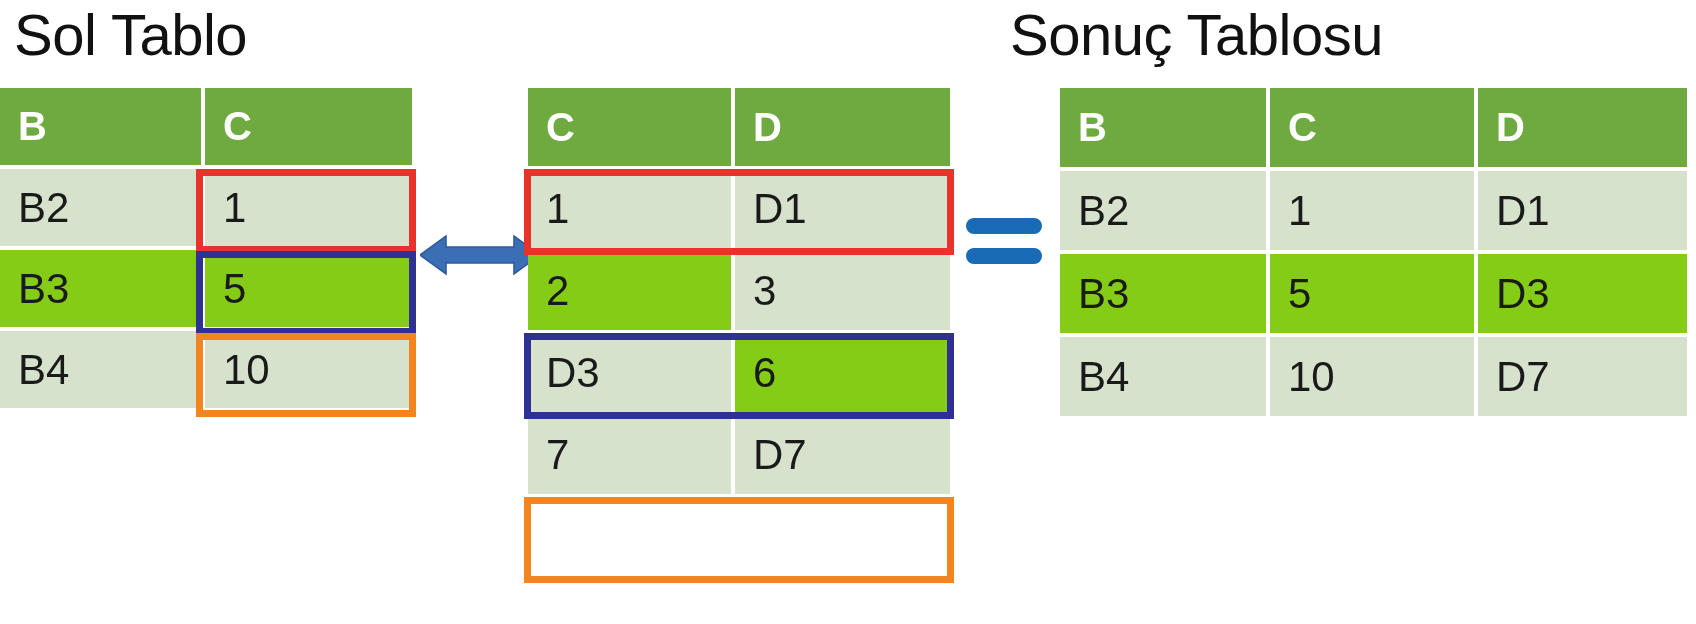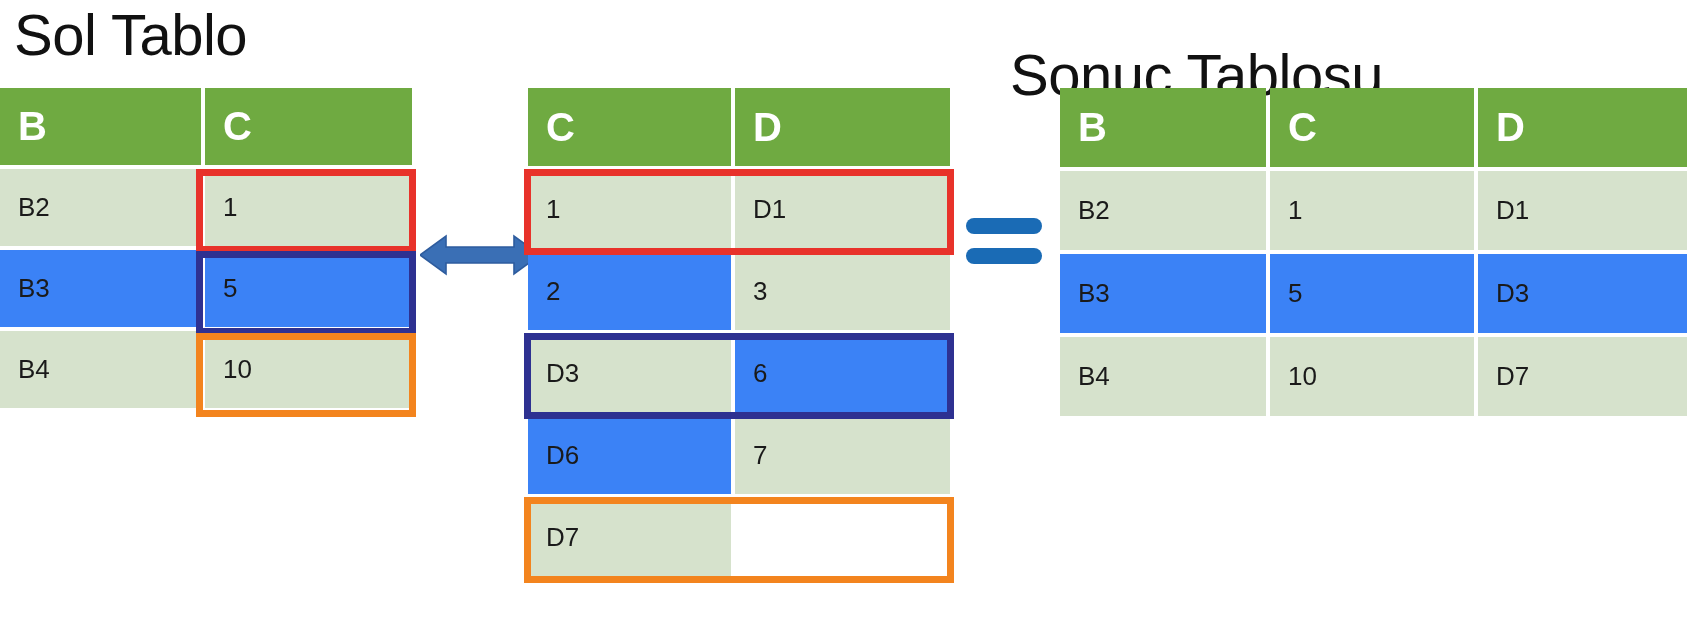--- a/index.html
+++ b/index.html
@@ -26,46 +26,46 @@
     font-family: "Liberation Sans", sans-serif;
     font-weight: 400;
     font-size: 58px;
     line-height: 1;
     color: #111111;
     white-space: nowrap;
     letter-spacing: -0.5px;
   }
   #title-left   { left: 14px;   top: 6px; }
   #title-mid    { left: 508px;  top: 6px; }
-  #title-right  { left: 1010px; top: 6px; margin-top: 40px; }
+  #title-right  { left: 1010px; top: 6px; }
 
   
   .tbl {
     position: absolute;
     display: grid;
     gap: 4px 4px;
   }
   .cell {
     display: flex;
     align-items: center;
     box-sizing: border-box;
-    font-size: 26px;
+    font-size: 42px;
     color: #1a1a1a;
     padding-left: 18px;
     white-space: nowrap;
     overflow: hidden;
   }
   .hcell {
     background: #6FAA41;
     color: #ffffff;
     font-weight: bold;
     font-size: 40px;
   }
   .r-odd  { background: #D6E2CC; }
-  .r-even { background: #3b82f6; }
+  .r-even { background: #84cc16; }
 
   
   #tbl-left {
     left: 0px; top: 88px;
     grid-template-columns: 201px 207px;
     grid-auto-rows: 77px;
   }
   #tbl-mid {
     left: 528px; top: 88px;
     grid-template-columns: 203px 215px;
@@ -158,21 +158,20 @@
 
     <div class="cell r-odd">1</div>
     <div class="cell r-odd">D1</div>
 
     <div class="cell r-even">2</div>
 
     <div class="cell r-odd">3</div>
     <div class="cell r-odd">D3</div>
 
     <div class="cell r-even">6</div>
-    <div class="cell r-even">D6</div>
 
     <div class="cell r-odd">7</div>
     <div class="cell r-odd">D7</div>
   </div>
 
   <div class="hl hl-red" id="hl-mid-red"></div>
   <div class="hl hl-blue" id="hl-mid-blue"></div>
   <div class="hl hl-orange" id="hl-mid-orange"></div>
 
   <div id="equals-sign">

